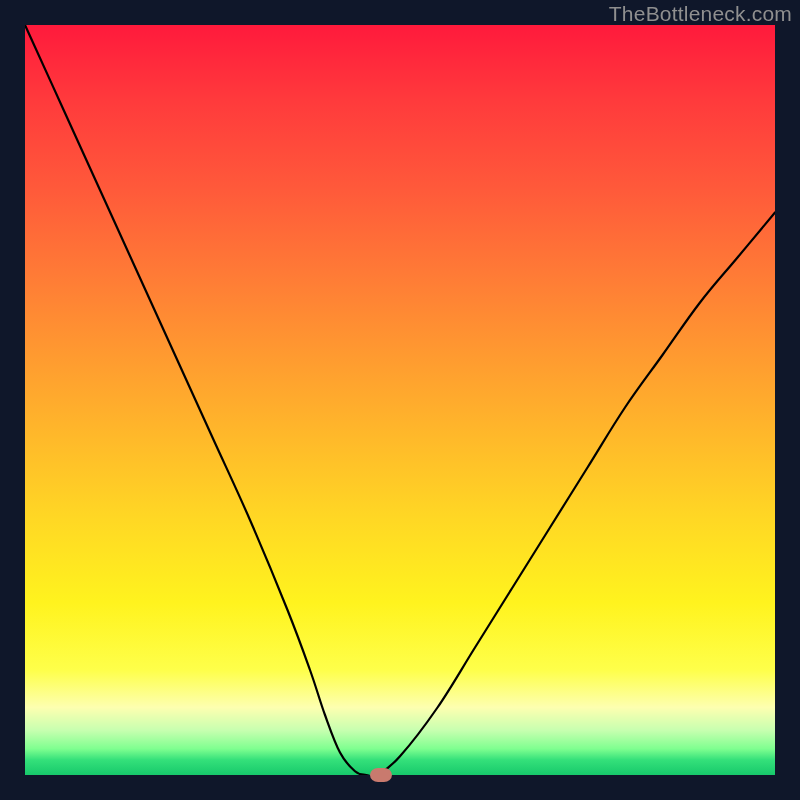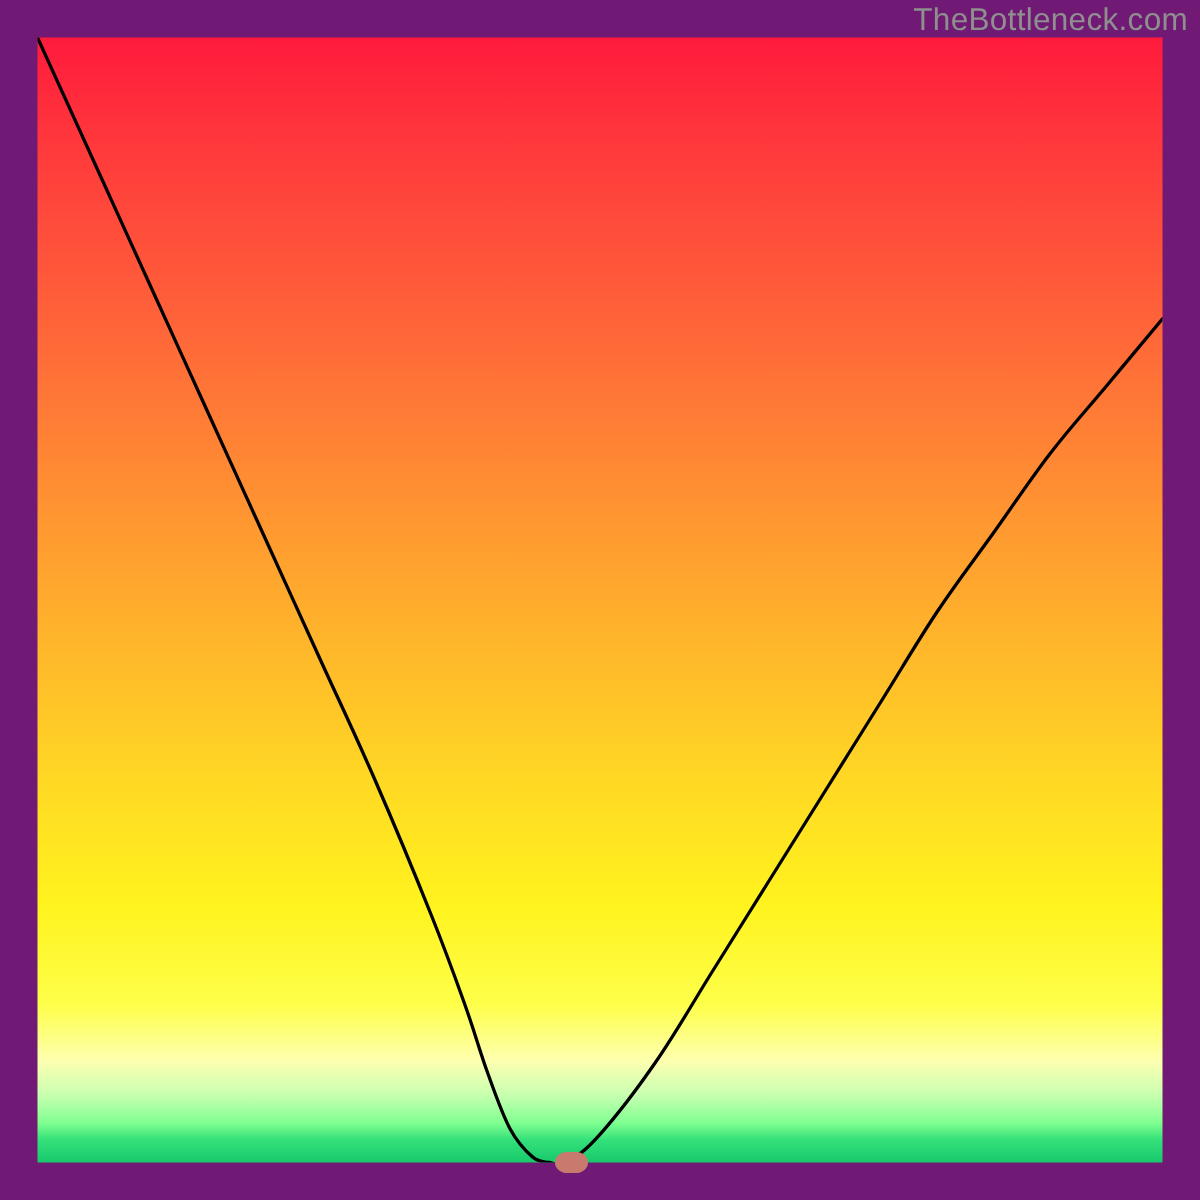--- a/index.html
+++ b/index.html
@@ -10,21 +10,21 @@
     background: #000;
     overflow: hidden;
     font-family: Arial, Helvetica, sans-serif;
   }
   .frame {
     position: absolute;
     left: 0;
     top: 0;
     width: 800px;
     height: 800px;
-    background: #701a75;
+    background: #0f172a;
   }
   .plot-area {
     position: absolute;
     left: 25px;
     top: 25px;
     width: 750px;
     height: 750px;
     background: linear-gradient(to bottom,
       #ff1a3c 0%,
       #ff3a3c 10%,

